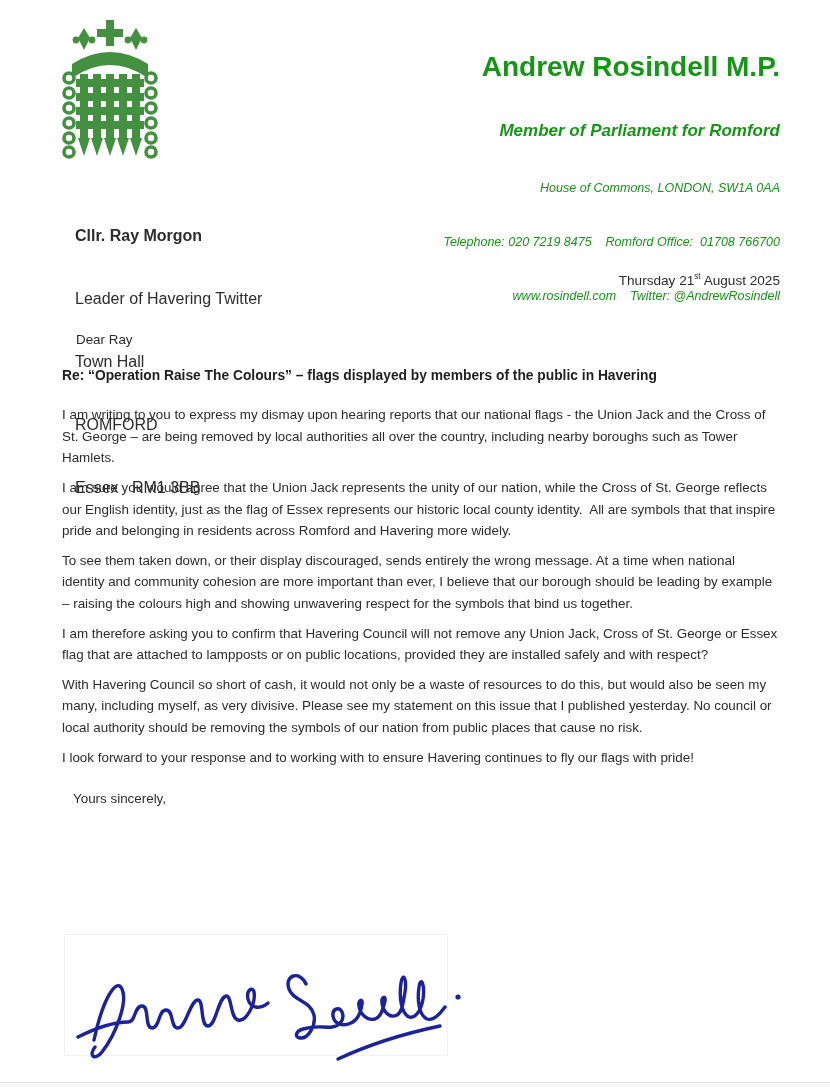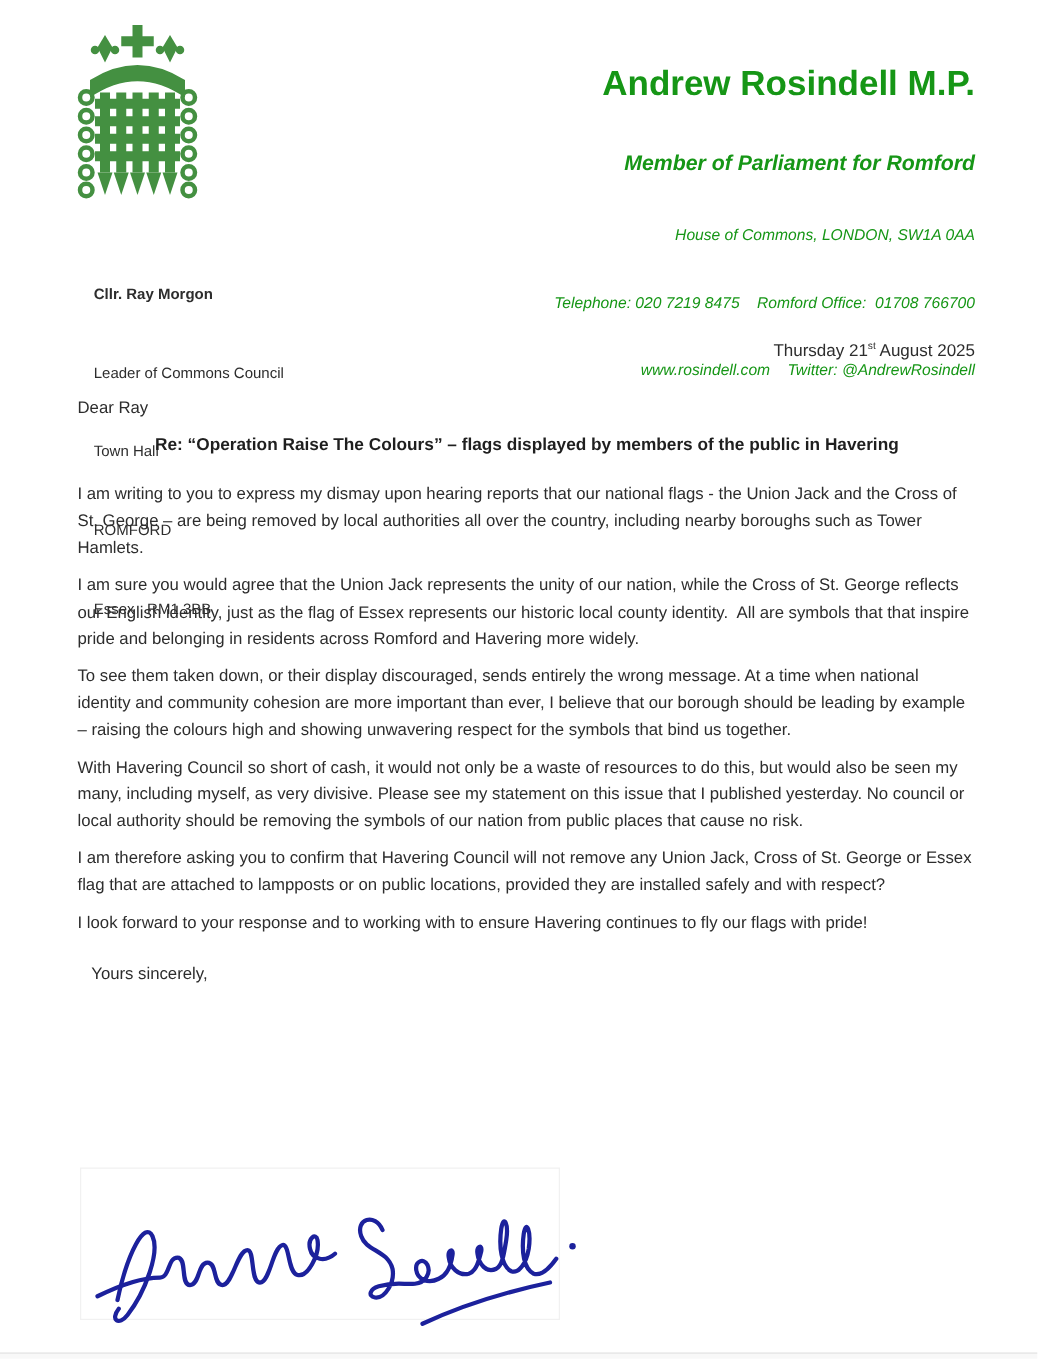--- a/index.html
+++ b/index.html
@@ -19,37 +19,37 @@
     position: absolute; right: 50px; top: 14px;
     text-align: right; color: #169616; white-space: pre;
   }
   .lh-name  { font-size: 28px; font-weight: bold; line-height: 33px; }
   .lh-title { font-size: 17px; font-weight: bold; font-style: italic; line-height: 24px; }
   .lh-line  { font-size: 12.5px; font-weight: normal; font-style: italic; line-height: 18px; }
 
   
   .recipient {
     position: absolute; left: 75px; top: 183px;
-    font-size: 12px; line-height: 21px; white-space: pre;
+    font-size: 16px; line-height: 21px; white-space: pre;
   }
   .recipient .r0 { font-weight: bold; }
   .date-line {
     position: absolute; right: 50px; top: 272px;
     font-size: 13.6px; white-space: pre;
   }
   .date-line sup { font-size: 60%; }
 
   
   .body-block {
     position: absolute; left: 62px; top: 315px; width: 719px;
     font-size: 13.4px; line-height: 21.6px;
   }
-  .salutation { margin: 0; }
+  .salutation { margin: 14px; }
   .subject {
-    margin: 8px 0 18px 0; font-weight: bold; text-align: center;
+    margin: 8px 0 18px 0; font-weight: bold; 
     font-size: 13.8px; color: #1f1f1f; white-space: pre-wrap;
   }
   .body-block p.para { margin: 0 0 8px 0; white-space: pre-wrap; }
   .body-block p.para.mb-lg { margin-bottom: 20px; }
   .closing { margin: 11px; }
 
   
   .sig-box {
     position: absolute; left: 64px; top: 934px; width: 382px; height: 120px;
     border: 1px solid #f1f1f1;
@@ -120,36 +120,36 @@
   <div class="lh-text">
     <div class="lh-name">Andrew Rosindell M.P.</div>
     <div class="lh-title">Member of Parliament for Romford</div>
     <div class="lh-line">House of Commons, LONDON, SW1A 0AA</div>
     <div class="lh-line">Telephone: 020 7219 8475    Romford Office:  01708 766700</div>
     <div class="lh-line">www.rosindell.com    Twitter: @AndrewRosindell</div>
   </div>
 
   <div class="recipient">
     <div class="r0">Cllr. Ray Morgon</div>
-    <div>Leader of Commons Council</div>
+    <div>Leader of Havering Twitter</div>
     <div>Town Hall</div>
     <div>ROMFORD</div>
     <div>Essex   RM1 3BB</div>
   </div>
 
   <div class="date-line"><span>Thursday 21</span><sup>st</sup><span> August 2025</span></div>
 
   <div class="body-block">
     <p class="salutation">Dear Ray</p>
     <p class="subject">Re: “Operation Raise The Colours” – flags displayed by members of the public in Havering</p>
     <p class="para">I am writing to you to express my dismay upon hearing reports that our national flags - the Union Jack and the Cross of St. George – are being removed by local authorities all over the country, including nearby boroughs such as Tower Hamlets.</p>
     <p class="para">I am sure you would agree that the Union Jack represents the unity of our nation, while the Cross of St. George reflects our English identity, just as the flag of Essex represents our historic local county identity.  All are symbols that that inspire pride and belonging in residents across Romford and Havering more widely.</p>
     <p class="para">To see them taken down, or their display discouraged, sends entirely the wrong message. At a time when national identity and community cohesion are more important than ever, I believe that our borough should be leading by example – raising the colours high and showing unwavering respect for the symbols that bind us together.</p>
+    <p class="para">I am therefore asking you to confirm that Havering Council will not remove any Union Jack, Cross of St. George or Essex flag that are attached to lampposts or on public locations, provided they are installed safely and with respect?</p>
     <p class="para">With Havering Council so short of cash, it would not only be a waste of resources to do this, but would also be seen my many, including myself, as very divisive. Please see my statement on this issue that I published yesterday. No council or local authority should be removing the symbols of our nation from public places that cause no risk.</p>
-    <p class="para">I am therefore asking you to confirm that Havering Council will not remove any Union Jack, Cross of St. George or Essex flag that are attached to lampposts or on public locations, provided they are installed safely and with respect?</p>
     <p class="para mb-lg">I look forward to your response and to working with to ensure Havering continues to fly our flags with pride!</p>
     <p class="closing">Yours sincerely,</p>
   </div>
 
   <div class="sig-box"></div>
   <div class="signature">
     <svg viewBox="0 0 400 125" width="400" height="125" aria-hidden="true">
       <g stroke="#1c219c" stroke-width="3.4" fill="none" stroke-linecap="round" stroke-linejoin="round">
         <path d="M24,98 C32,60 46,34 52,47 C58,60 46,92 32,110 C25,119 18,114 25,105"></path>
         <path d="M8,95 C30,84 46,80 58,80 C66,80 64,64 72,64 C80,64 74,86 82,86 C90,86 88,68 96,68 C104,68 100,86 108,86 C116,86 120,58 128,58 C134,58 130,84 138,84 C146,84 148,56 156,54 C162,53 160,76 168,78 C176,80 186,62 184,50 C183,44 176,48 178,57 C180,66 190,68 198,61"></path>

